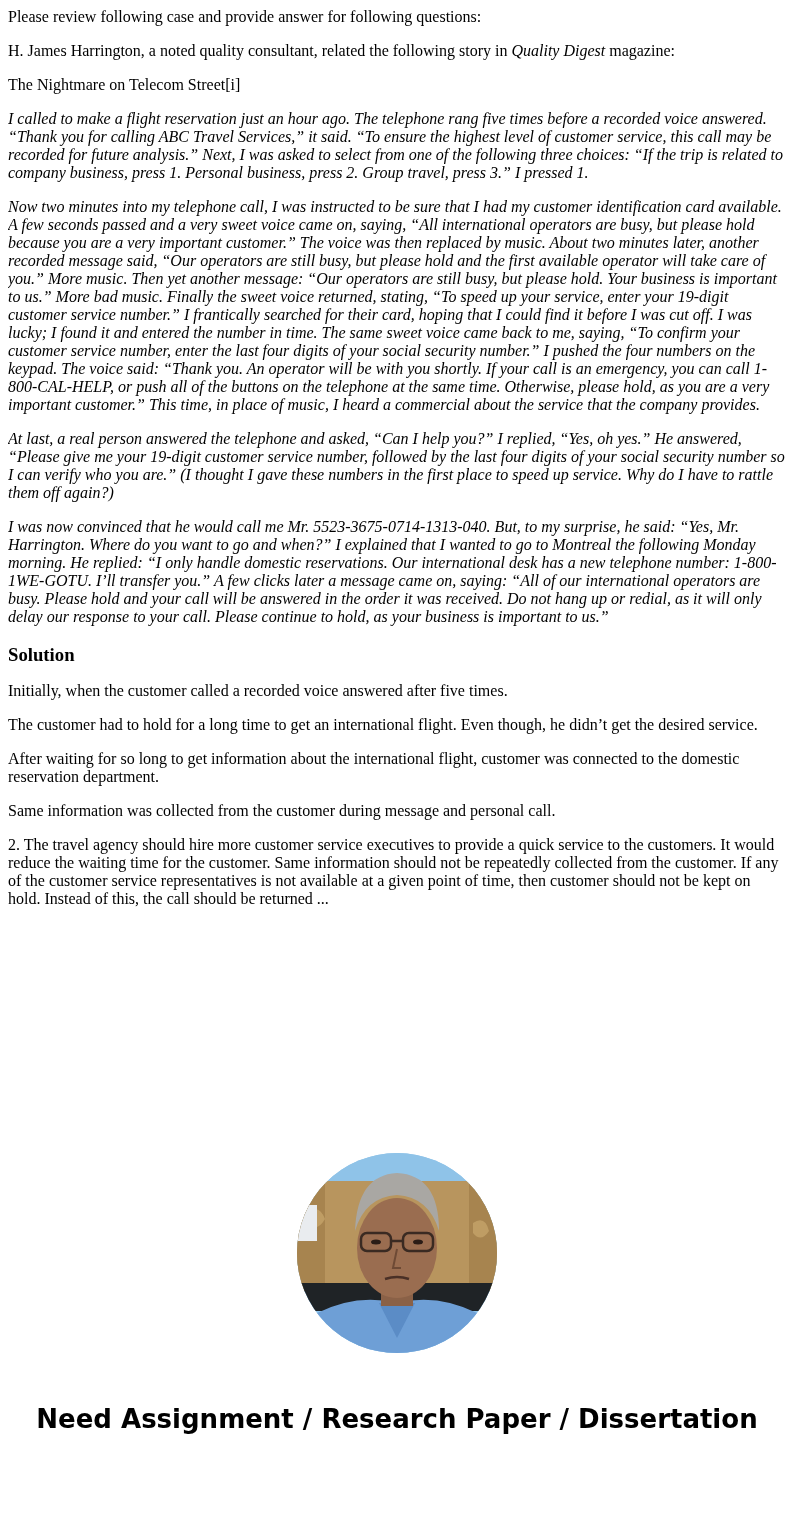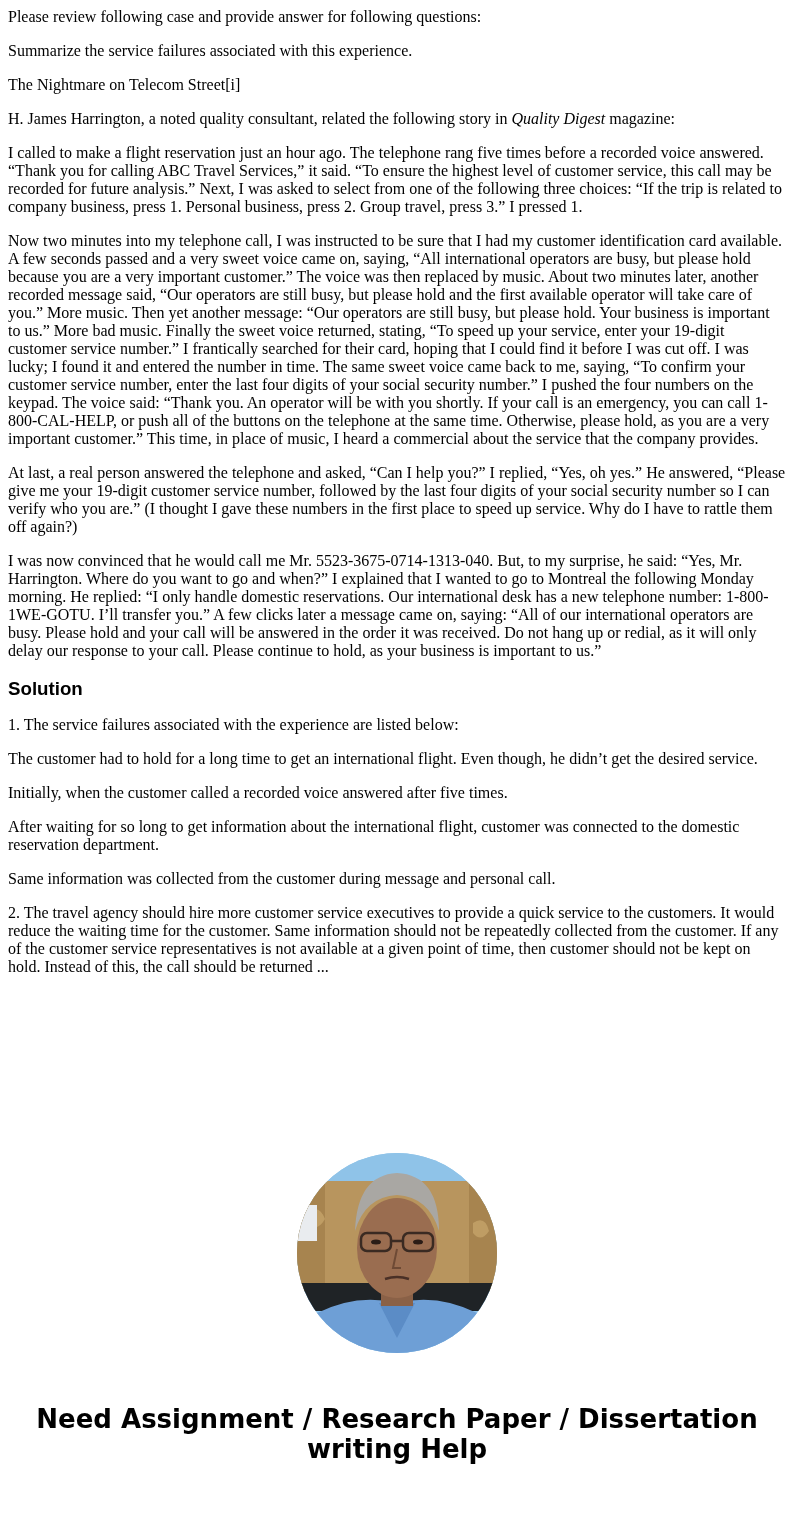--- a/index.html
+++ b/index.html
@@ -25,24 +25,25 @@
       font-size: 16px;
       line-height: 18px;
     }
     .content p {
       margin: 0 0 16px 0;
     }
     .content p.first {
       margin-top: 8px;
     }
     .content p.story {
+      font-style: italic;
       margin-top: 15px;
     }
     .content h3 {
-      font-family: Liberation Sans, sans-serif;
+      font-family: Liberation Serif, serif;
       font-size: 18.72px;
       font-weight: bold;
       line-height: 22px;
       margin: 18px 0 16px 0;
     }
     em.mag { font-style: italic; }
 
     .avatar-wrap {
       position: absolute;
       left: 297px;
@@ -67,34 +68,32 @@
       line-height: 30px;
       color: #000000;
     }
     .promo div { white-space: nowrap; }
   </style>
 </head>
 <body>
 
 <div class="content">
   <p class="first">Please review following case and provide answer for following questions:</p>
-  <p>Summarize the service failures associated with this experience.</p>
+  <p><span>H. James Harrington, a noted quality consultant, related the following story in </span><em class="mag">Quality Digest</em><span> magazine:</span></p>
   <p>The Nightmare on Telecom Street[i]</p>
-  <p><span>H. James Harrington, a noted quality consultant, related the following story in </span><em class="mag">Quality Digest</em><span> magazine:</span></p>
 
   <p class="story">I called to make a flight reservation just an hour ago. The telephone rang five times before a recorded voice answered. “Thank you for calling ABC Travel Services,” it said. “To ensure the highest level of customer service, this call may be recorded for future analysis.” Next, I was asked to select from one of the following three choices: “If the trip is related to company business, press 1. Personal business, press 2. Group travel, press 3.” I pressed 1.</p>
   <p class="story">Now two minutes into my telephone call, I was instructed to be sure that I had my customer identification card available. A few seconds passed and a very sweet voice came on, saying, “All international operators are busy, but please hold because you are a very important customer.” The voice was then replaced by music. About two minutes later, another recorded message said, “Our operators are still busy, but please hold and the first available operator will take care of you.” More music. Then yet another message: “Our operators are still busy, but please hold. Your business is important to us.” More bad music. Finally the sweet voice returned, stating, “To speed up your service, enter your 19-digit customer service number.” I frantically searched for their card, hoping that I could find it before I was cut off. I was lucky; I found it and entered the number in time. The same sweet voice came back to me, saying, “To confirm your customer service number, enter the last four digits of your social security number.” I pushed the four numbers on the keypad. The voice said: “Thank you. An operator will be with you shortly. If your call is an emergency, you can call 1-800-CAL-HELP, or push all of the buttons on the telephone at the same time. Otherwise, please hold, as you are a very important customer.” This time, in place of music, I heard a commercial about the service that the company provides.</p>
   <p class="story">At last, a real person answered the telephone and asked, “Can I help you?” I replied, “Yes, oh yes.” He answered, “Please give me your 19-digit customer service number, followed by the last four digits of your social security number so I can verify who you are.” (I thought I gave these numbers in the first place to speed up service. Why do I have to rattle them off again?)</p>
   <p class="story">I was now convinced that he would call me Mr. 5523-3675-0714-1313-040. But, to my surprise, he said: “Yes, Mr. Harrington. Where do you want to go and when?” I explained that I wanted to go to Montreal the following Monday morning. He replied: “I only handle domestic reservations. Our international desk has a new telephone number: 1-800-1WE-GOTU. I’ll transfer you.” A few clicks later a message came on, saying: “All of our international operators are busy. Please hold and your call will be answered in the order it was received. Do not hang up or redial, as it will only delay our response to your call. Please continue to hold, as your business is important to us.”</p>
 
 
   <h3>Solution</h3>
-  <p>1. The service failures associated with the experience are listed below:</p>
+  <p>Initially, when the customer called a recorded voice answered after five times.</p>
   <p>The customer had to hold for a long time to get an international flight. Even though, he didn’t get the desired service.</p>
-  <p>Initially, when the customer called a recorded voice answered after five times.</p>
   <p>After waiting for so long to get information about the international flight, customer was connected to the domestic reservation department.</p>
   <p>Same information was collected from the customer during message and personal call.</p>
   <p>2. The travel agency should hire more customer service executives to provide a quick service to the customers. It would reduce the waiting time for the customer. Same information should not be repeatedly collected from the customer. If any of the customer service representatives is not available at a given point of time, then customer should not be kept on hold. Instead of this, the call should be returned ...</p>
 </div>
 
 <div class="avatar-wrap">
   <svg width="200" height="200" viewBox="0 0 200 200">
 
     <rect x="0" y="0" width="200" height="200" fill="#8fc3e8"></rect>
 
@@ -123,14 +122,13 @@
     <ellipse cx="79" cy="89" rx="5" ry="2.5" fill="#2a1c16"></ellipse>
     <ellipse cx="121" cy="89" rx="5" ry="2.5" fill="#2a1c16"></ellipse>
 
     <path d="M100 96 L96 115 L104 115" fill="none" stroke="#6e4a35" stroke-width="2"></path>
     <path d="M88 126 Q100 122 112 126" fill="none" stroke="#4a3026" stroke-width="2.5"></path>
   </svg>
 </div>
 
 <div class="promo">
   <div>Need Assignment / Research Paper / Dissertation</div>
-  <div>writing Help</div>
 </div>
 
 </body></html>

